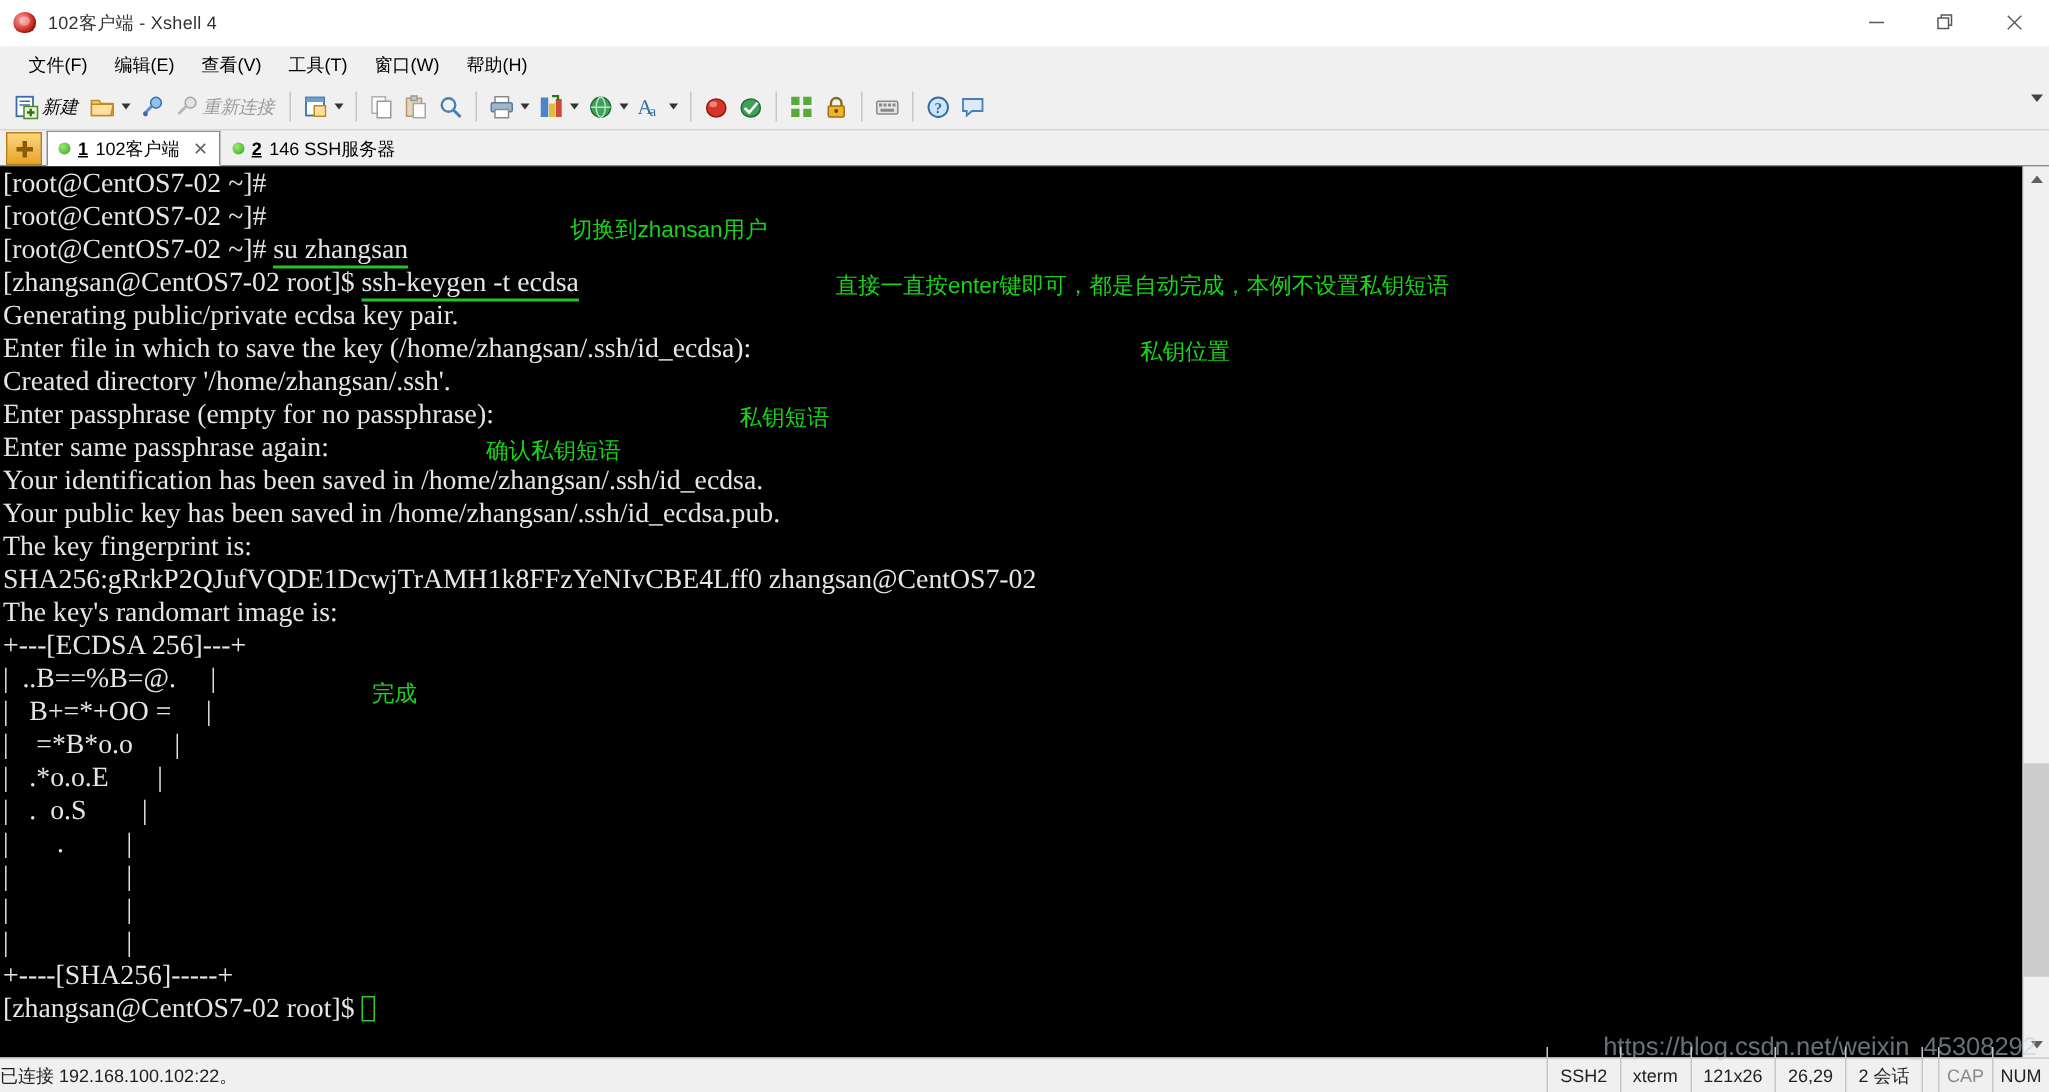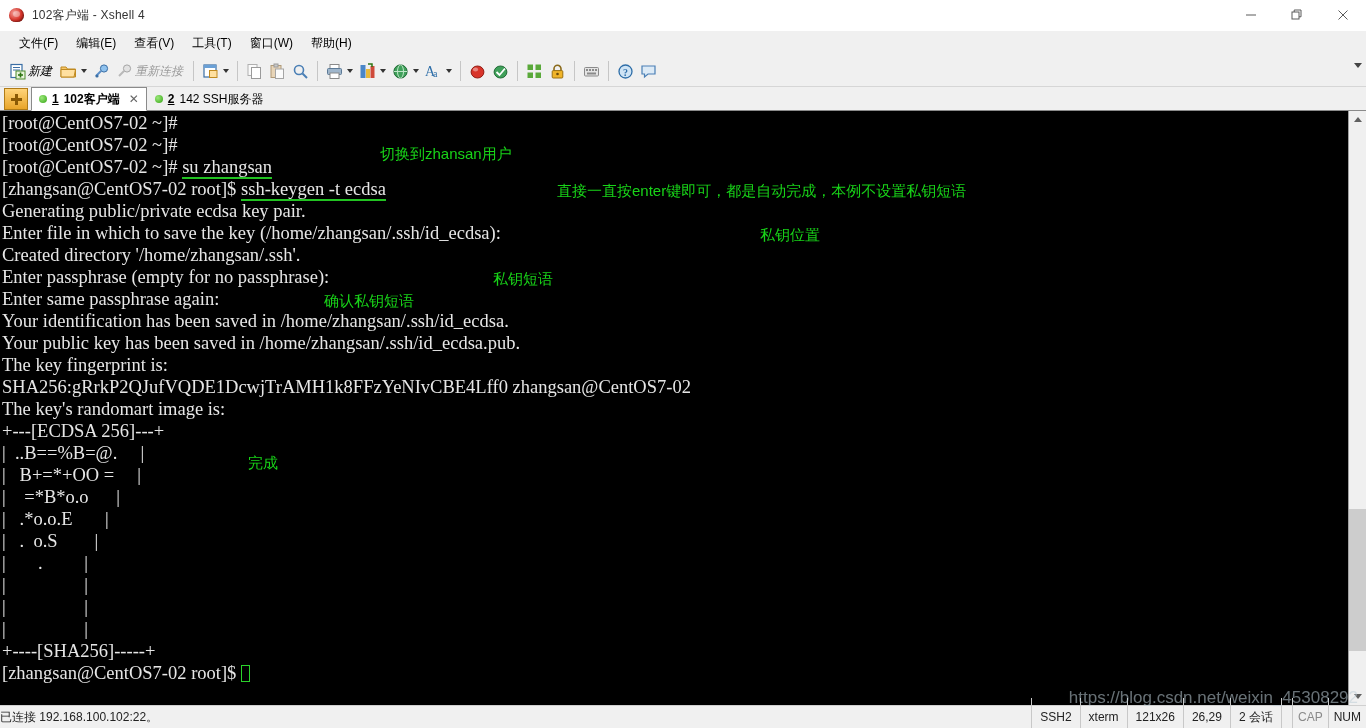--- a/index.html
+++ b/index.html
@@ -164,21 +164,21 @@
     border: 1px solid #8a8a8a;
     border-bottom: 1px solid #ffffff;
     margin-bottom: -1px;
   }
   .tab-dot {
     width: 8px; height: 8px; border-radius: 50%;
     background: radial-gradient(circle at 35% 35%, #9be87a, #35a515);
     flex: 0 0 8px;
   }
   .tab-num { text-decoration: underline; font-weight: bold; }
-  .tab.active .tab-title { font-weight: bold; text-align: right; }
+  .tab.active .tab-title { font-weight: normal; text-align: right; }
   .tab-close {
     margin-left: 4px;
     font-size: 12px;
     color: #666;
     line-height: 1;
   }
 
   
   .terminal-wrap {
     flex: 1 1 auto;
@@ -554,21 +554,21 @@
     </div>
     <div class="tab active">
       <span class="tab-dot"></span>
       <span class="tab-num">1</span>
       <span class="tab-title">102客户端</span>
       <span class="tab-close">✕</span>
     </div>
     <div class="tab">
       <span class="tab-dot"></span>
       <span class="tab-num">2</span>
-      <span class="tab-title">142 SSH服务器</span>
+      <span class="tab-title">146 SSH服务器</span>
     </div>
   </div>
 
   <div class="terminal-wrap">
     <div class="terminal">
       <div class="term-lines" id="term-lines"><div class="t-line">[root@CentOS7-02 ~]#</div><div class="t-line">[root@CentOS7-02 ~]#</div><div class="t-line"><span>[root@CentOS7-02 ~]# </span><span class="u-green">su zhangsan</span></div><div class="t-line"><span>[zhangsan@CentOS7-02 root]$ </span><span class="u-green">ssh-keygen -t ecdsa</span></div><div class="t-line">Generating public/private ecdsa key pair.</div><div class="t-line">Enter file in which to save the key (/home/zhangsan/.ssh/id_ecdsa): </div><div class="t-line">Created directory '/home/zhangsan/.ssh'.</div><div class="t-line">Enter passphrase (empty for no passphrase): </div><div class="t-line">Enter same passphrase again: </div><div class="t-line">Your identification has been saved in /home/zhangsan/.ssh/id_ecdsa.</div><div class="t-line">Your public key has been saved in /home/zhangsan/.ssh/id_ecdsa.pub.</div><div class="t-line">The key fingerprint is:</div><div class="t-line">SHA256:gRrkP2QJufVQDE1DcwjTrAMH1k8FFzYeNIvCBE4Lff0 zhangsan@CentOS7-02</div><div class="t-line">The key's randomart image is:</div><div class="t-line">+---[ECDSA 256]---+</div><div class="t-line">|  ..B==%B=@.     |</div><div class="t-line">|   B+=*+OO =     |</div><div class="t-line">|    =*B*o.o      |</div><div class="t-line">|   .*o.o.E       |</div><div class="t-line">|   .  o.S        |</div><div class="t-line">|       .         |</div><div class="t-line">|                 |</div><div class="t-line">|                 |</div><div class="t-line">|                 |</div><div class="t-line">+----[SHA256]-----+</div><div class="t-line"><span>[zhangsan@CentOS7-02 root]$ </span><span class="cursor"></span></div></div>
       <div id="annotations">
           <div class="annot" style="left: 380px; top: 35px;">切换到zhansan用户</div>
           <div class="annot" style="left: 557px; top: 72px;">直接一直按enter键即可，都是自动完成，本例不设置私钥短语</div>
           <div class="annot" style="left: 760px; top: 116px;">私钥位置</div>

